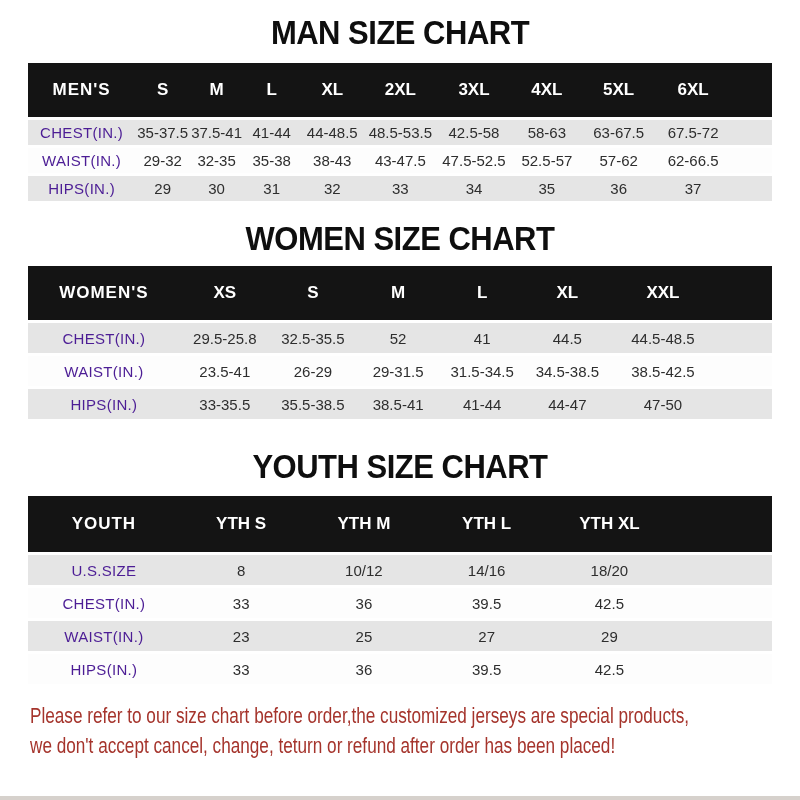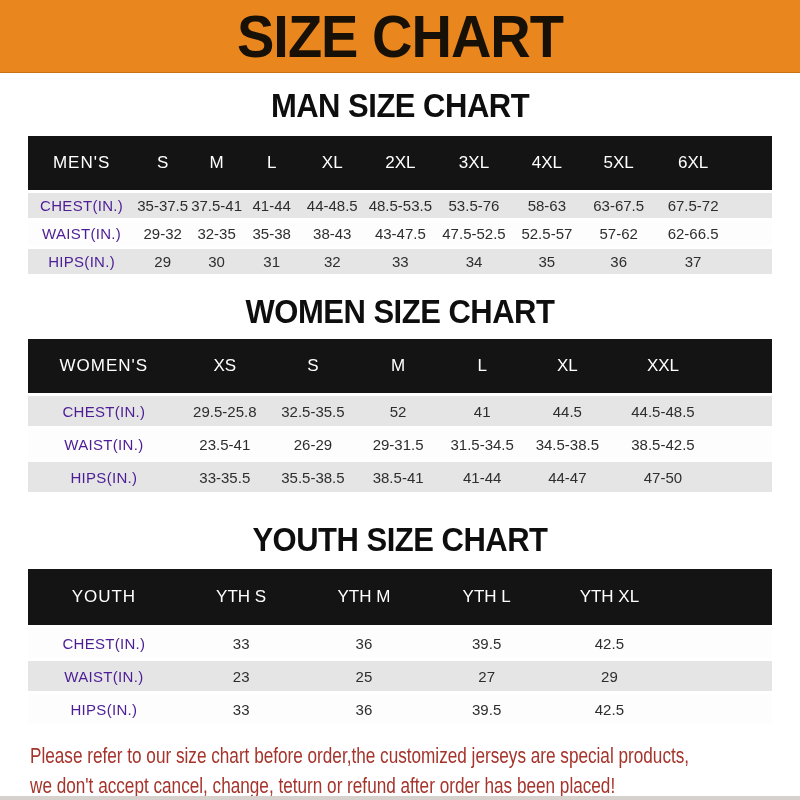--- a/index.html
+++ b/index.html
@@ -24,21 +24,21 @@
   .st-women{padding-top:17px;}
   .st-youth{padding-top:27px;}
   table.size-table{
     width:744px;margin:0 auto;border-collapse:separate;border-spacing:0 3px;
     table-layout:fixed;
   }
   table.men{margin-top:9px;}
   table.women{margin-top:6px;}
   table.youth{margin-top:8px;}
   tr.head{background:var(--header-row-bg,#141414);color:#ffffff;}
-  tr.head th{font-weight:400;font-size:17px;text-align:center;padding:17px;}
+  tr.head th{font-weight:700;font-size:17px;text-align:center;padding:17px;}
   th.corner{
     font-size:25px;font-weight:700;text-align:left;padding-left:10px;
     letter-spacing:1px;white-space:nowrap;
   }
   table.men tr.head{height:38px;}
   table.women tr.head{height:34px;border-radius:20px;}
   table.youth tr.head{height:56px;}
   table.men tbody tr{height:25px;}
   table.women tbody tr{height:30px;}
   table.youth tbody tr{height:30px;}
@@ -54,23 +54,20 @@
   .bottom-strip{
     position:absolute;left:0;bottom:0;width:100%;height:4px;
     background:#d6d1cc;
   }
 </style>
 </head>
 <body>
 
 <div class="page">
 
-  <header class="banner">
-    <h1 class="banner-title">SIZE CHART</h1>
-  </header>
 
   <section>
     <h2 class="section-title st-man">MAN SIZE CHART</h2>
     <table class="size-table men">
         <colgroup>
           <col style="width: 14.4%;">
           <col style="width: 7.4%;">
           <col style="width: 7.1%;">
           <col style="width: 7.7%;">
           <col style="width: 8.6%;">
@@ -97,21 +94,21 @@
           </tr>
         </thead>
         <tbody>
           <tr class="shade">
             <td class="rowlabel">CHEST(IN.)</td>
             <td>35-37.5</td>
             <td>37.5-41</td>
             <td>41-44</td>
             <td>44-48.5</td>
             <td>48.5-53.5</td>
-            <td>53.5-76</td>
+            <td>42.5-58</td>
             <td>58-63</td>
             <td>63-67.5</td>
             <td>67.5-72</td>
             <td></td>
           </tr>
           <tr class="plain">
             <td class="rowlabel">WAIST(IN.)</td>
             <td>29-32</td>
             <td>32-35</td>
             <td>35-38</td>
@@ -215,20 +212,28 @@
           <tr class="head">
             <th class="corner">YOUTH</th>
             <th>YTH S</th>
             <th>YTH M</th>
             <th>YTH L</th>
             <th>YTH XL</th>
             <th></th>
           </tr>
         </thead>
         <tbody>
+          <tr class="shade">
+            <td class="rowlabel">U.S.SIZE</td>
+            <td>8</td>
+            <td>10/12</td>
+            <td>14/16</td>
+            <td>18/20</td>
+            <td></td>
+          </tr>
           <tr class="plain">
             <td class="rowlabel">CHEST(IN.)</td>
             <td>33</td>
             <td>36</td>
             <td>39.5</td>
             <td>42.5</td>
             <td></td>
           </tr>
           <tr class="shade">
             <td class="rowlabel">WAIST(IN.)</td>

